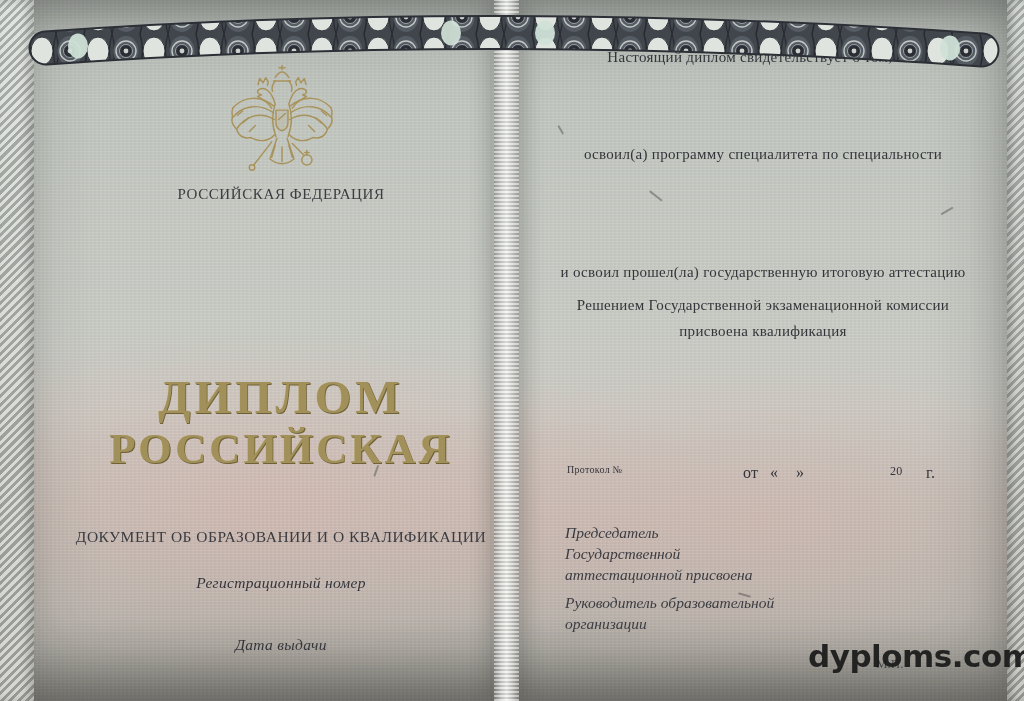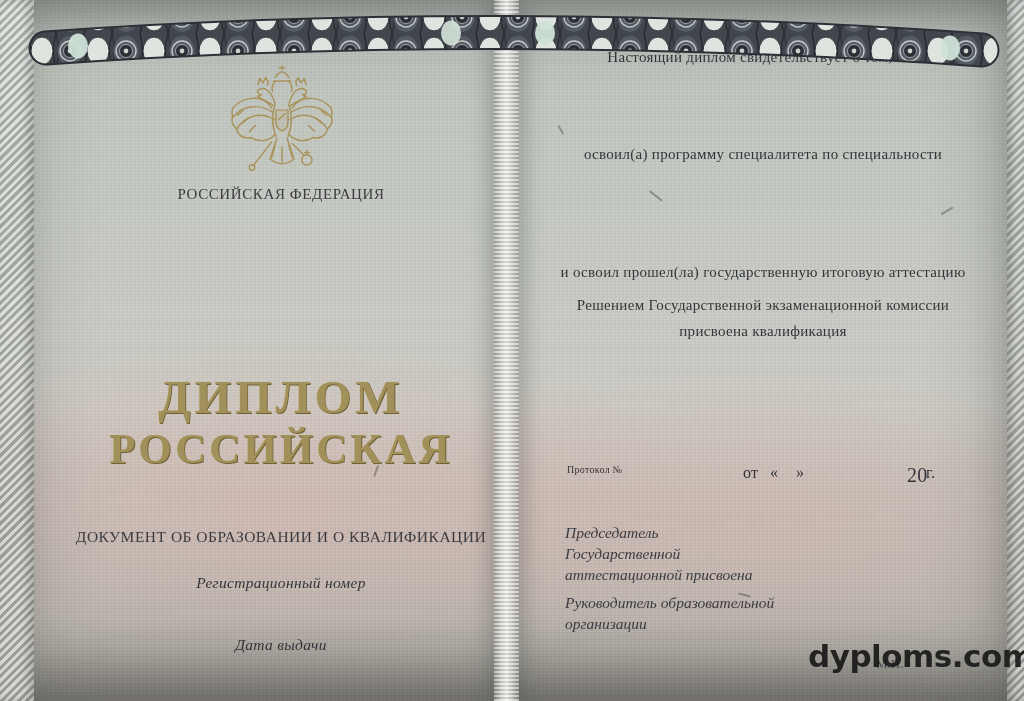--- a/index.html
+++ b/index.html
@@ -174,21 +174,21 @@
     <div class="abs ctr body-text" style="top:264px;">и освоил прошел(ла) государственную итоговую аттестацию</div>
 
     <div class="abs ctr body-text" style="top:297px;">Решением Государственной экзаменационной комиссии</div>
 
     <div class="abs ctr body-text" style="top:323px;">присвоена квалификация</div>
 
     <div class="abs body-text" style="left:50px; top:464px; font-size:10px;">Протокол №</div>
     <div class="abs body-text" style="left:226px; top:464px; font-size:16px;">от</div>
     <div class="abs body-text" style="left:253px; top:464px; font-size:16px;">«</div>
     <div class="abs body-text" style="left:279px; top:464px; font-size:16px;">»</div>
-    <div class="abs body-text" style="left:390px; top:464px; font-size:20px;">20</div>
+    <div class="abs body-text" style="left:373px; top:464px; font-size:12px;">20</div>
     <div class="abs body-text" style="left:409px; top:464px; font-size:16px;">г.</div>
 
     <div class="abs sig-block italic" style="left:48px; top:522px;">
       <div>Председатель</div>
       <div>Государственной</div>
       <div>аттестационной присвоена</div>
     </div>
     <div class="abs sig-block italic" style="left:48px; top:592px;">
       <div>Руководитель образовательной</div>
       <div>организации</div>

